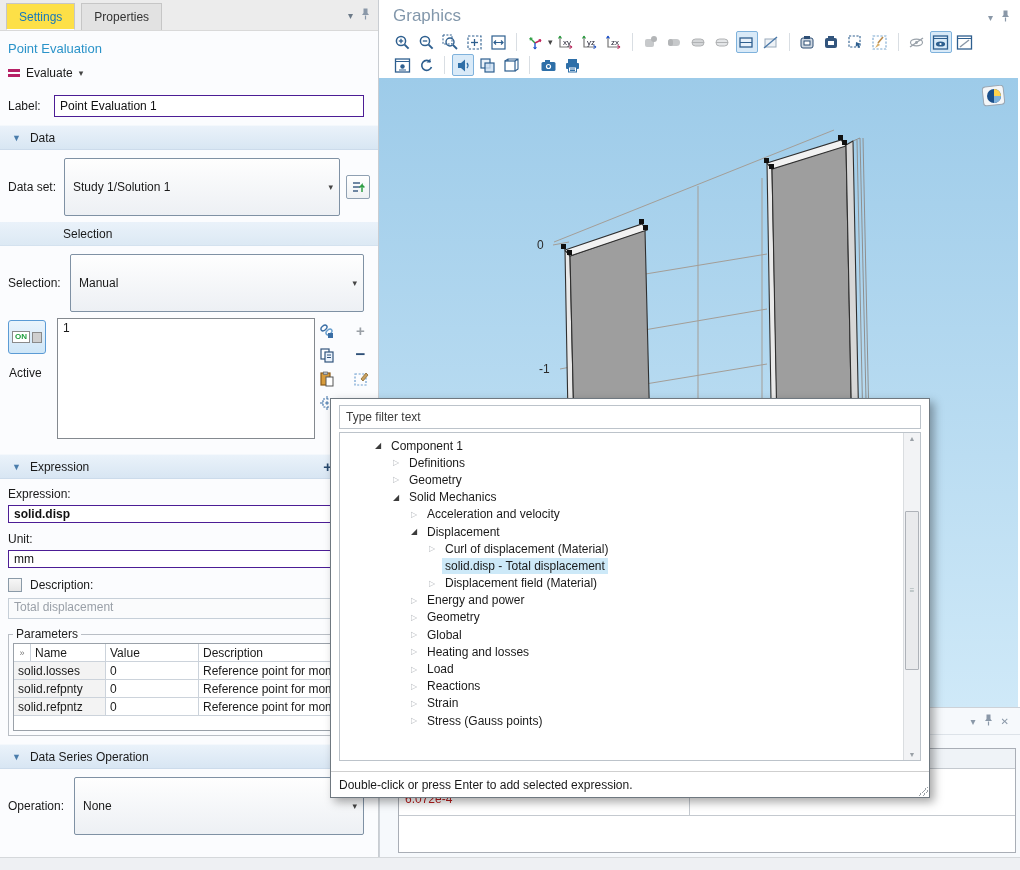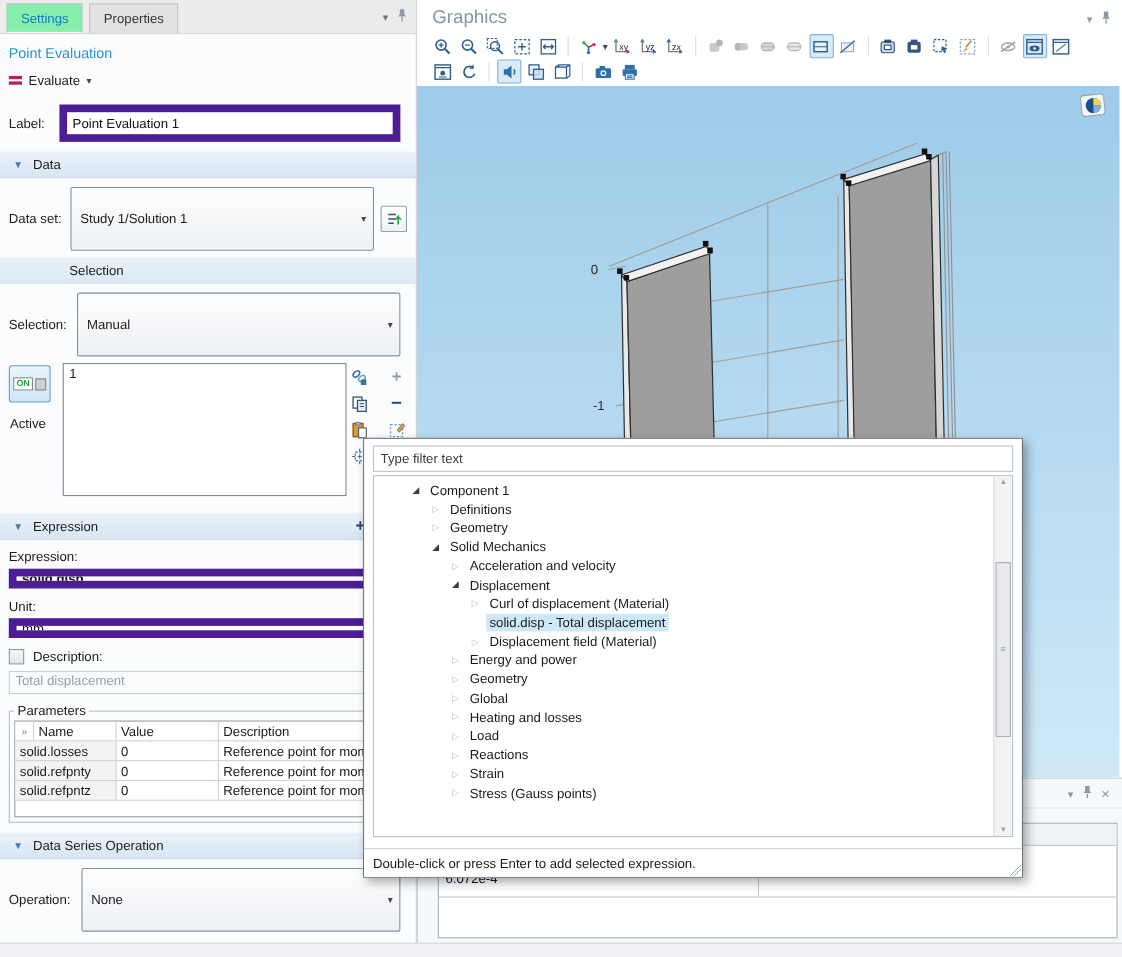--- a/index.html
+++ b/index.html
@@ -2,32 +2,32 @@
 <html><head>
 <meta charset="utf-8">
 <style>
   html,body{margin:0;padding:0;background:#e8e8e8;}
   .app{position:relative;width:1020px;height:870px;background:#f0f0f0;font-family:"Liberation Sans",sans-serif;font-size:12px;color:#1a1a1a;overflow:hidden;}
 
   
   .leftpanel{position:absolute;left:0;top:0;width:378px;height:858px;background:#fbfcfe;border-right:1px solid #c9cdd2;}
   .tabbar{height:30px;background:#ececec;display:flex;align-items:stretch;border-bottom:1px solid #d9d9d9;position:relative;}
   .tab{display:flex;align-items:center;padding:0 12px;border:1px solid #c6c6c6;border-bottom:none;margin-left:6px;margin-top:3px;font-size:12px;}
-  .tab.active{background:#86efac;color:#1579be;border-bottom:1px solid #fbfcfe;}
+  .tab.active{background:#fde047;color:#1579be;border-bottom:1px solid #fbfcfe;}
   .tab.inactive{background:#e2e2e2;color:#333;}
   .tabctrl{position:absolute;right:8px;top:8px;display:flex;gap:8px;color:#6c7a88;font-size:10px;align-items:center;}
   .ptitle{margin:10px 8px 0;color:#2a93c9;font-size:13px;}
   .evalrow{display:flex;align-items:center;gap:6px;margin:7px 8px 0;height:20px;}
   .eqicon{width:12px;height:10px;display:inline-block;position:relative;}
   .eqicon i{position:absolute;left:0;width:12px;height:3px;background:#b62065;display:block;}
   .eqicon i:first-child{top:1px}.eqicon i:last-child{top:6px}
   .caret{font-size:9px;color:#444;}
   .labelrow{display:flex;align-items:center;margin:12px 8px 0;}
   .flabel{width:46px;}
-  .tinput{flex:1;height:18px;border:7px solid #4c1d95;font-family:"Liberation Sans",sans-serif;font-size:12px;padding:1px 5px;background:#fff;color:#111;}
+  .tinput{flex:1;height:18px;border:1px solid #4c1d95;font-family:"Liberation Sans",sans-serif;font-size:12px;padding:1px 5px;background:#fff;color:#111;}
   .sect{height:23px;margin-top:8px;background:linear-gradient(#eaf2fa,#d8e6f3);border-top:1px solid #f4f8fc;border-bottom:1px solid #ccdbeb;display:flex;align-items:center;position:relative;}
   .sect .tri{color:#4a7cab;font-size:9px;margin:0 9px 0 12px;}
   .subsect{height:23px;margin-top:6px;background:linear-gradient(#eaf2fa,#dce9f4);border-bottom:1px solid #d4e2ef;display:flex;align-items:center;padding-left:63px;}
   .formrow{display:flex;align-items:center;margin:8px 8px 0;}
   .combo{flex:1;height:20px;border:1px solid #7f91a4;border-radius:2px;background:linear-gradient(#fefefe,#edf0f4);display:flex;align-items:center;padding:18px 6px;position:relative;}
   .combo .cv{flex:1;padding-left:2px;}
   .combo .caret{margin-left:4px;}
   .sqbtn{width:22px;height:22px;margin-left:6px;border:1px solid #8fa0b2;border-radius:2px;background:linear-gradient(#fff,#eef1f4);display:flex;align-items:center;justify-content:center;}
   .selarea{position:relative;height:130px;margin-top:4px;}
   .activebtn{position:absolute;left:8px;top:4px;width:36px;height:32px;border:1px solid #5b9bd5;border-radius:3px;background:linear-gradient(#eaf4fc,#cfe6f7);display:flex;align-items:center;justify-content:center;gap:2px;}
@@ -74,21 +74,21 @@
   .logo{position:absolute;right:12px;top:7px;width:24px;height:22px;}
 
   
   .bpanel{position:absolute;left:379px;top:707px;width:641px;height:151px;background:#f6f9fc;border-top:1px solid #cdd2d8;border-left:1px solid #cdd2d8;}
   .bctrl{position:absolute;right:12px;top:6px;display:flex;gap:8px;color:#8a98a8;font-size:10px;align-items:center;}
   .bhdrline{position:absolute;left:0;right:0;top:26px;border-top:1px solid #dde3e9;}
   .btable{position:absolute;left:18px;top:40px;right:5px;bottom:6px;background:#fff;border:1px solid #a9aeb6;}
   .btable .hband{height:19px;background:#eff3f7;border-bottom:1px solid #c4c9cf;}
   .btable .vdiv{position:absolute;left:290px;top:19px;height:47px;border-left:1px solid #c4c9cf;}
   .btable .rowline{position:absolute;left:0;right:0;top:66px;border-top:1px solid #c4c9cf;}
-  .btable .cellval{position:absolute;left:6px;top:43px;font-size:12px;color:#0f172a;}
+  .btable .cellval{position:absolute;left:6px;top:43px;font-size:12px;color:#b91c1c;}
 
   
   .popup{position:absolute;left:330px;top:398px;width:598px;height:398px;background:#fff;border:1px solid #6f7880;box-shadow:4px 4px 9px rgba(0,0,0,.35);z-index:50;}
   .filter{position:absolute;left:8px;top:6px;right:8px;height:20px;border:1px solid #bcc3ca;font-family:"Liberation Sans",sans-serif;font-size:12px;padding:1px 6px;color:#222;}
   .filter::placeholder{color:#3c3c3c;opacity:1;}
   .treebox{position:absolute;left:8px;top:33px;right:8px;bottom:36px;border:1px solid #bcc3ca;background:#fff;overflow:hidden;padding-top:4px;}
   .trowi{height:17.2px;display:flex;align-items:center;white-space:nowrap;}
   .tw{width:12px;display:inline-flex;justify-content:center;font-size:8px;margin-right:4px;}
   .trowi.expanded .tw::before{content:"◢";color:#3c3c3c;}
   .trowi.collapsed .tw::before{content:"▷";color:#b9bcc0;}

